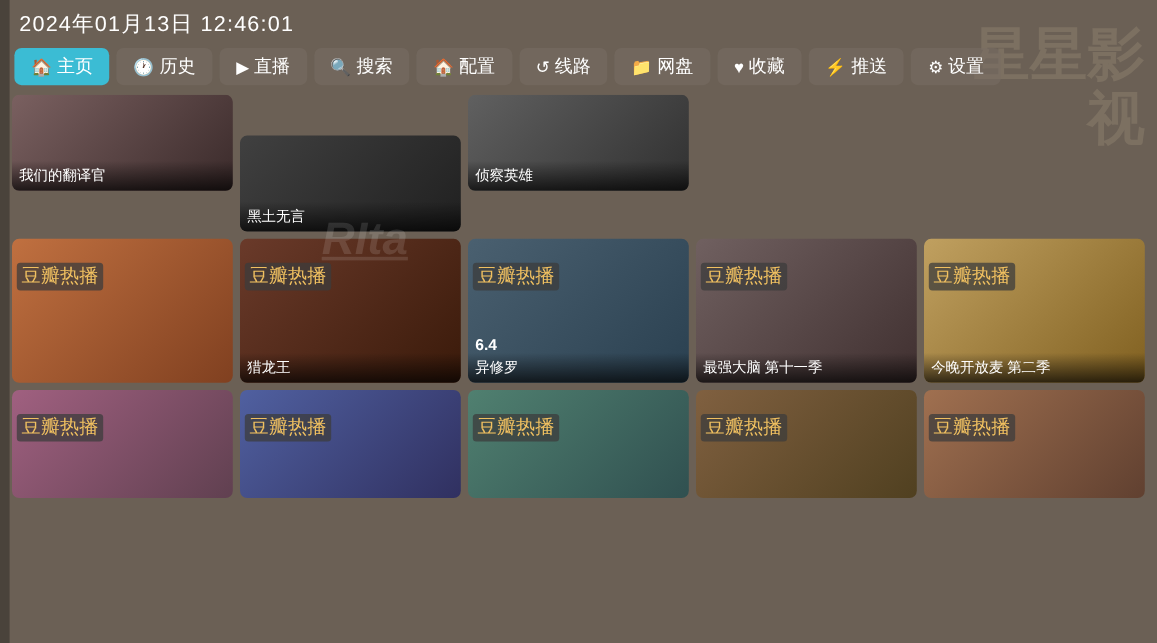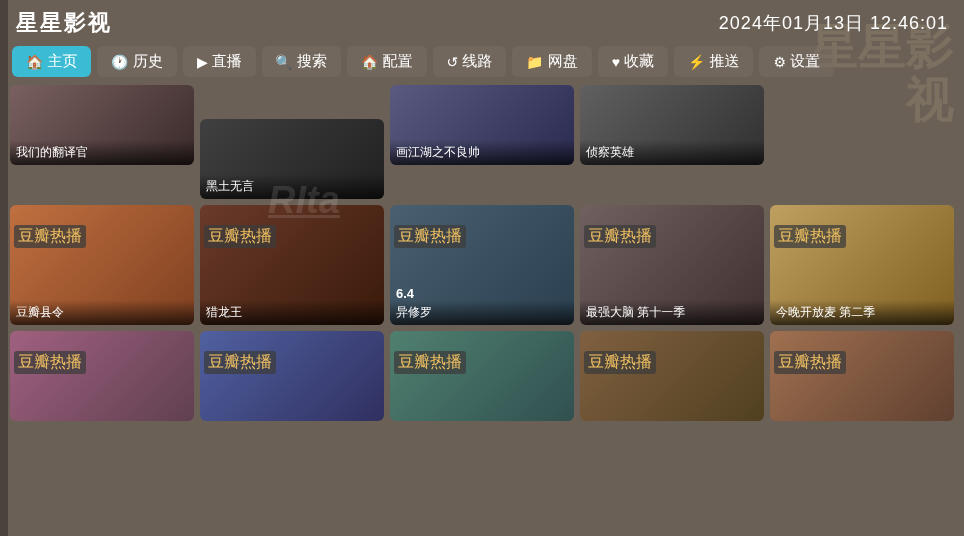--- a/index.html
+++ b/index.html
@@ -196,21 +196,20 @@
     }
   </style>
 </head>
 <body>
 
 <div class="left-edge"></div>
 
 <div class="watermark">星星影<br>视</div>
 
 <div class="header">
-  <span class="app-title">星星影视</span>
   <span class="datetime">2024年01月13日 12:46:01</span>
 </div>
 
 <div class="navbar">
   <button class="nav-btn active">
     <span class="nav-icon">🏠</span>
     <span>主页</span>
   </button>
   <button class="nav-btn">
     <span class="nav-icon">🕐</span>
@@ -252,34 +251,30 @@
 
 <div class="content">
 
   <div class="grid row1">
     <div class="card c1">
       <span class="card-label">我们的翻译官</span>
     </div>
     <div class="card c2">
       <span class="card-label">黑土无言</span>
     </div>
-    <div class="card c4">
-      <span class="card-label">画江湖之不良帅</span>
-    </div>
     <div class="card c5">
       <span class="card-label">侦察英雄</span>
     </div>
   </div>
 
   <div style="height:6px"></div>
 
   <div class="grid row2">
     <div class="card c6">
       <span class="card-badge">豆瓣热播</span>
-      <span class="card-label">豆瓣县令</span>
     </div>
     <div class="card c7">
       <span class="card-badge">豆瓣热播</span>
       <span class="card-label">猎龙王</span>
     </div>
     <div class="card c8">
       <span class="card-badge">豆瓣热播</span>
       <span class="card-score">6.4</span>
       <span class="card-label">异修罗</span>
     </div>

